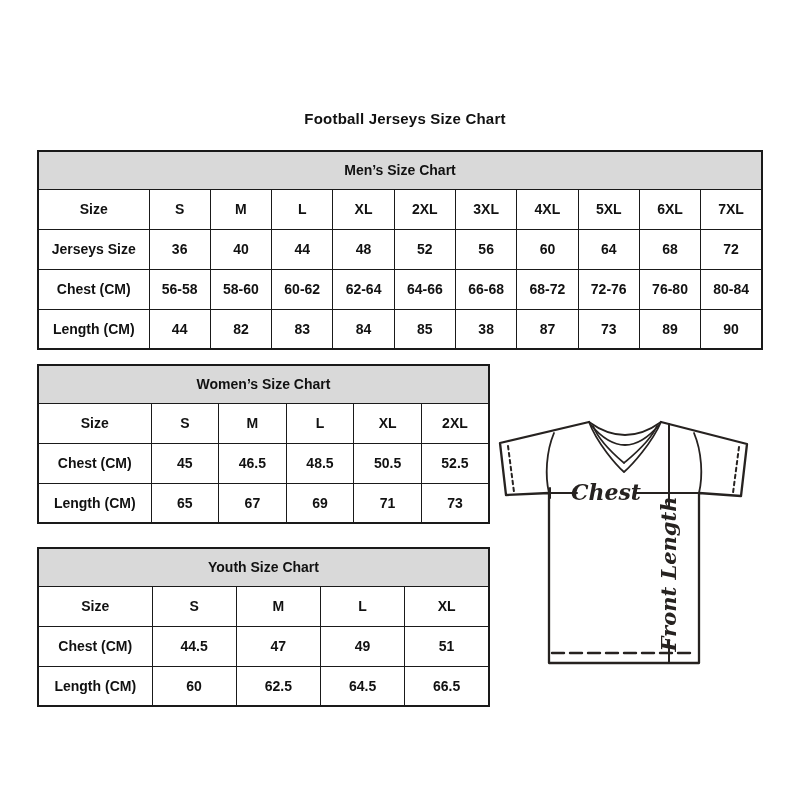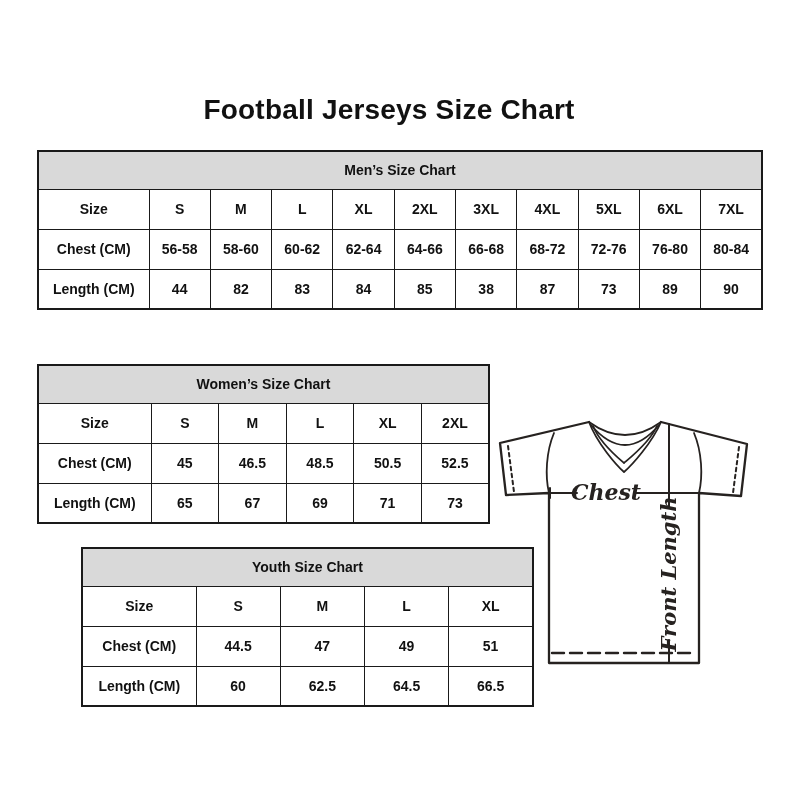--- a/index.html
+++ b/index.html
@@ -11,23 +11,23 @@
   }
   .page {
     position: relative;
     width: 800px; height: 800px;
     background: #ffffff;
     overflow: hidden;
   }
   .title {
     position: absolute;
     top: 94px; left: 0; width: 778px;
-    margin: 0;
+    margin: 16px;
     text-align: center;
-    font-size: 28px;
+    font-size: 15px;
     font-weight: 700;
     color: var(--text, #111);
     letter-spacing: 0.2px;
   }
   table.size-table {
     position: absolute;
     border-collapse: collapse;
     table-layout: fixed;
     background: #ffffff;
     border: 2px solid var(--border, #1a1a1a);
@@ -42,21 +42,21 @@
     color: var(--text, #111);
   }
   table.size-table tr { height: 40px; }
   table.size-table tr.title-row { height: 38px; }
   th.table-title {
     background: var(--header_fill, #d9d9d9);
     font-size: 15.5px;
   }
   #mens-table   { left: 37px; top: 150px; width: 726px; }
   #womens-table { left: 37px; top: 364px; width: 453px; }
-  #youth-table  { left: 37px; top: 547px; width: 453px; margin-left: 44px; }
+  #youth-table  { left: 37px; top: 547px; width: 453px; }
   #mens-table   col.label-col { width: 111px; }
   #womens-table col.label-col { width: 113px; }
   #youth-table  col.label-col { width: 114px; }
 
   .jersey-wrap {
     position: absolute;
     left: 489px; top: 410px;
     width: 266px; height: 258px;
   }
   .jersey-wrap svg { display: block; width: 266px; height: 258px; }
@@ -110,20 +110,33 @@
           <th>L</th>
           <th>XL</th>
           <th>2XL</th>
           <th>3XL</th>
           <th>4XL</th>
           <th>5XL</th>
           <th>6XL</th>
           <th>7XL</th>
         </tr>
         <tr>
+          <th>Jerseys Size</th>
+          <td>36</td>
+          <td>40</td>
+          <td>44</td>
+          <td>48</td>
+          <td>52</td>
+          <td>56</td>
+          <td>60</td>
+          <td>64</td>
+          <td>68</td>
+          <td>72</td>
+        </tr>
+        <tr>
           <th>Chest (CM)</th>
           <td>56-58</td>
           <td>58-60</td>
           <td>60-62</td>
           <td>62-64</td>
           <td>64-66</td>
           <td>66-68</td>
           <td>68-72</td>
           <td>72-76</td>
           <td>76-80</td>

